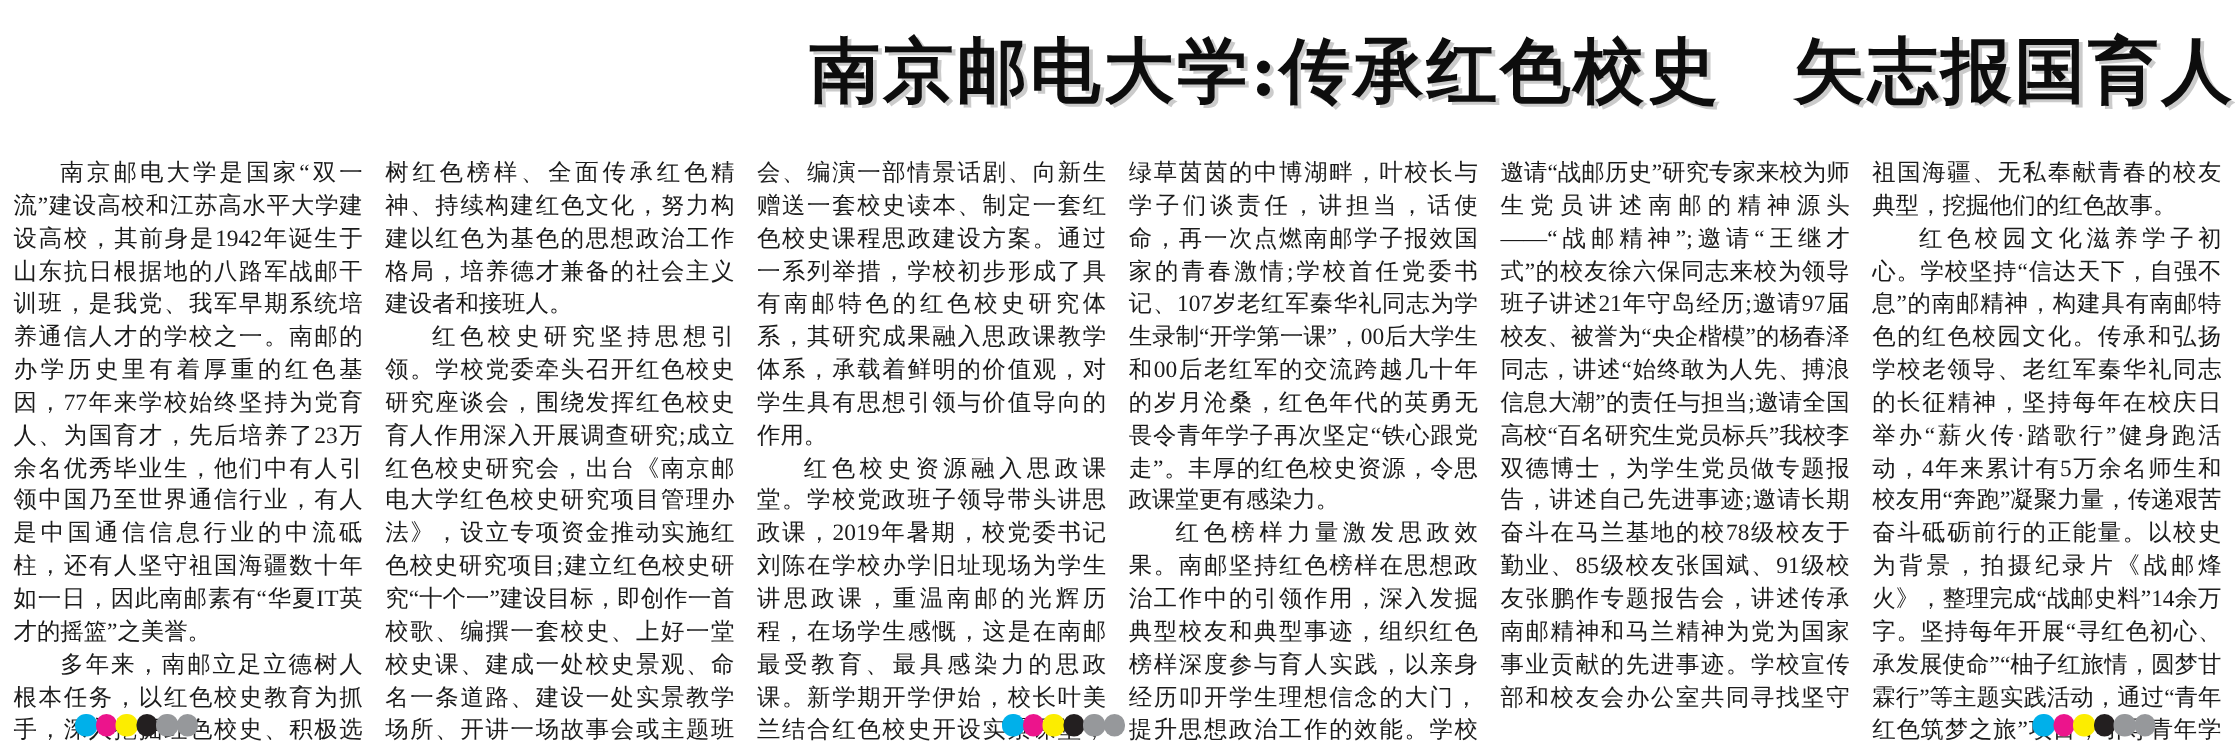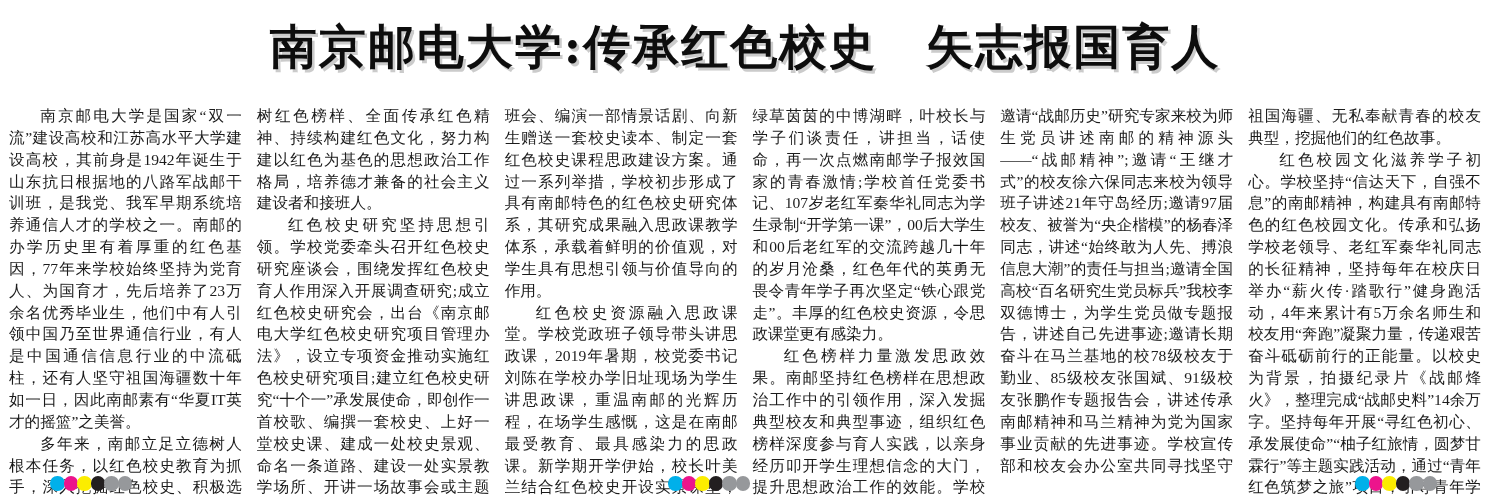--- a/index.html
+++ b/index.html
@@ -10,21 +10,21 @@
     background: #ffffff;
     overflow: hidden;
     font-family: "Liberation Serif", "DejaVu Serif", serif;
   }
   .headline {
     position: absolute;
     top: 16px;
     left: 0;
     width: 100%;
     margin: 0;
-    text-align: center;
+    text-align: right;
     font-size: 47px;
     font-weight: 900;
     letter-spacing: 2px;
     color: #0d0d0d;
     text-shadow: 2.5px 2.5px 0 rgba(140,140,140,0.45);
     font-family: "DejaVu Serif", "Liberation Serif", serif;
     white-space: nowrap;
   }
   .article-body {
     position: absolute;
@@ -64,21 +64,21 @@
 </head>
 <body>
 
 <div class="page">
 
   <h1 class="headline">南京邮电大学:传承红色校史　矢志报国育人</h1>
 
   <div class="article-body">
     <p>南京邮电大学是国家“双一流”建设高校和江苏高水平大学建设高校，其前身是1942年诞生于山东抗日根据地的八路军战邮干训班，是我党、我军早期系统培养通信人才的学校之一。南邮的办学历史里有着厚重的红色基因，77年来学校始终坚持为党育人、为国育才，先后培养了23万余名优秀毕业生，他们中有人引领中国乃至世界通信行业，有人是中国通信信息行业的中流砥柱，还有人坚守祖国海疆数十年如一日，因此南邮素有“华夏IT英才的摇篮”之美誉。</p>
     <p>多年来，南邮立足立德树人根本任务，以红色校史教育为抓手，深入挖掘红色校史、积极选树红色榜样、全面传承红色精神、持续构建红色文化，努力构建以红色为基色的思想政治工作格局，培养德才兼备的社会主义建设者和接班人。</p>
-    <p>红色校史研究坚持思想引领。学校党委牵头召开红色校史研究座谈会，围绕发挥红色校史育人作用深入开展调查研究;成立红色校史研究会，出台《南京邮电大学红色校史研究项目管理办法》，设立专项资金推动实施红色校史研究项目;建立红色校史研究“十个一”承发展使命，即创作一首校歌、编撰一套校史、上好一堂校史课、建成一处校史景观、命名一条道路、建设一处实景教学场所、开讲一场故事会或主题班会、编演一部情景话剧、向新生赠送一套校史读本、制定一套红色校史课程思政建设方案。通过一系列举措，学校初步形成了具有南邮特色的红色校史研究体系，其研究成果融入思政课教学体系，承载着鲜明的价值观，对学生具有思想引领与价值导向的作用。</p>
+    <p>红色校史研究坚持思想引领。学校党委牵头召开红色校史研究座谈会，围绕发挥红色校史育人作用深入开展调查研究;成立红色校史研究会，出台《南京邮电大学红色校史研究项目管理办法》，设立专项资金推动实施红色校史研究项目;建立红色校史研究“十个一”建设目标，即创作一首校歌、编撰一套校史、上好一堂校史课、建成一处校史景观、命名一条道路、建设一处实景教学场所、开讲一场故事会或主题班会、编演一部情景话剧、向新生赠送一套校史读本、制定一套红色校史课程思政建设方案。通过一系列举措，学校初步形成了具有南邮特色的红色校史研究体系，其研究成果融入思政课教学体系，承载着鲜明的价值观，对学生具有思想引领与价值导向的作用。</p>
     <p>红色校史资源融入思政课堂。学校党政班子领导带头讲思政课，2019年暑期，校党委书记刘陈在学校办学旧址现场为学生讲思政课，重温南邮的光辉历程，在场学生感慨，这是在南邮最受教育、最具感染力的思政课。新学期开学伊始，校长叶美兰结合红色校史开设实景课堂，绿草茵茵的中博湖畔，叶校长与学子们谈责任，讲担当，话使命，再一次点燃南邮学子报效国家的青春激情;学校首任党委书记、107岁老红军秦华礼同志为学生录制“开学第一课”，00后大学生和00后老红军的交流跨越几十年的岁月沧桑，红色年代的英勇无畏令青年学子再次坚定“铁心跟党走”。丰厚的红色校史资源，令思政课堂更有感染力。</p>
     <p>红色榜样力量激发思政效果。南邮坚持红色榜样在思想政治工作中的引领作用，深入发掘典型校友和典型事迹，组织红色榜样深度参与育人实践，以亲身经历叩开学生理想信念的大门，提升思想政治工作的效能。学校邀请“战邮历史”研究专家来校为师生党员讲述南邮的精神源头——“战邮精神”;邀请“王继才式”的校友徐六保同志来校为领导班子讲述21年守岛经历;邀请97届校友、被誉为“央企楷模”的杨春泽同志，讲述“始终敢为人先、搏浪信息大潮”的责任与担当;邀请全国高校“百名研究生党员标兵”我校李双德博士，为学生党员做专题报告，讲述自己先进事迹;邀请长期奋斗在马兰基地的校78级校友于勤业、85级校友张国斌、91级校友张鹏作专题报告会，讲述传承南邮精神和马兰精神为党为国家事业贡献的先进事迹。学校宣传部和校友会办公室共同寻找坚守祖国海疆、无私奉献青春的校友典型，挖掘他们的红色故事。</p>
     <p>红色校园文化滋养学子初心。学校坚持“信达天下，自强不息”的南邮精神，构建具有南邮特色的红色校园文化。传承和弘扬学校老领导、老红军秦华礼同志的长征精神，坚持每年在校庆日举办“薪火传·踏歌行”健身跑活动，4年来累计有5万余名师生和校友用“奔跑”凝聚力量，传递艰苦奋斗砥砺前行的正能量。以校史为背景，拍摄纪录片《战邮烽火》，整理完成“战邮史料”14余万字。坚持每年开展“寻红色初心、承发展使命”“柚子红旅情，圆梦甘霖行”等主题实践活动，通过“青年红色筑梦之旅”项目，引导青年学生回馈老区、服务社会。创作演出根植学校邮政特色、展现邮电发展史的优秀话剧——《邮差》，并登上江苏大剧院的舞台，获全国第五届大学生艺术展演一等奖。</p>
 
   </div>
 
   <div class="marks marks-left">
     <span class="dot" style="background: rgb(0, 176, 234);"></span>
     <span class="dot" style="background: rgb(236, 20, 140);"></span>
     <span class="dot" style="background: rgb(252, 237, 0);"></span>

